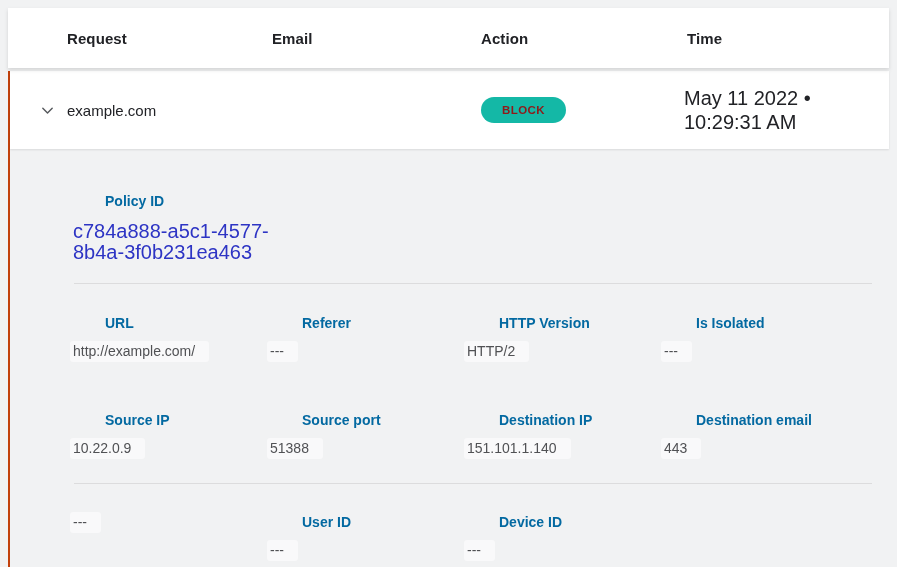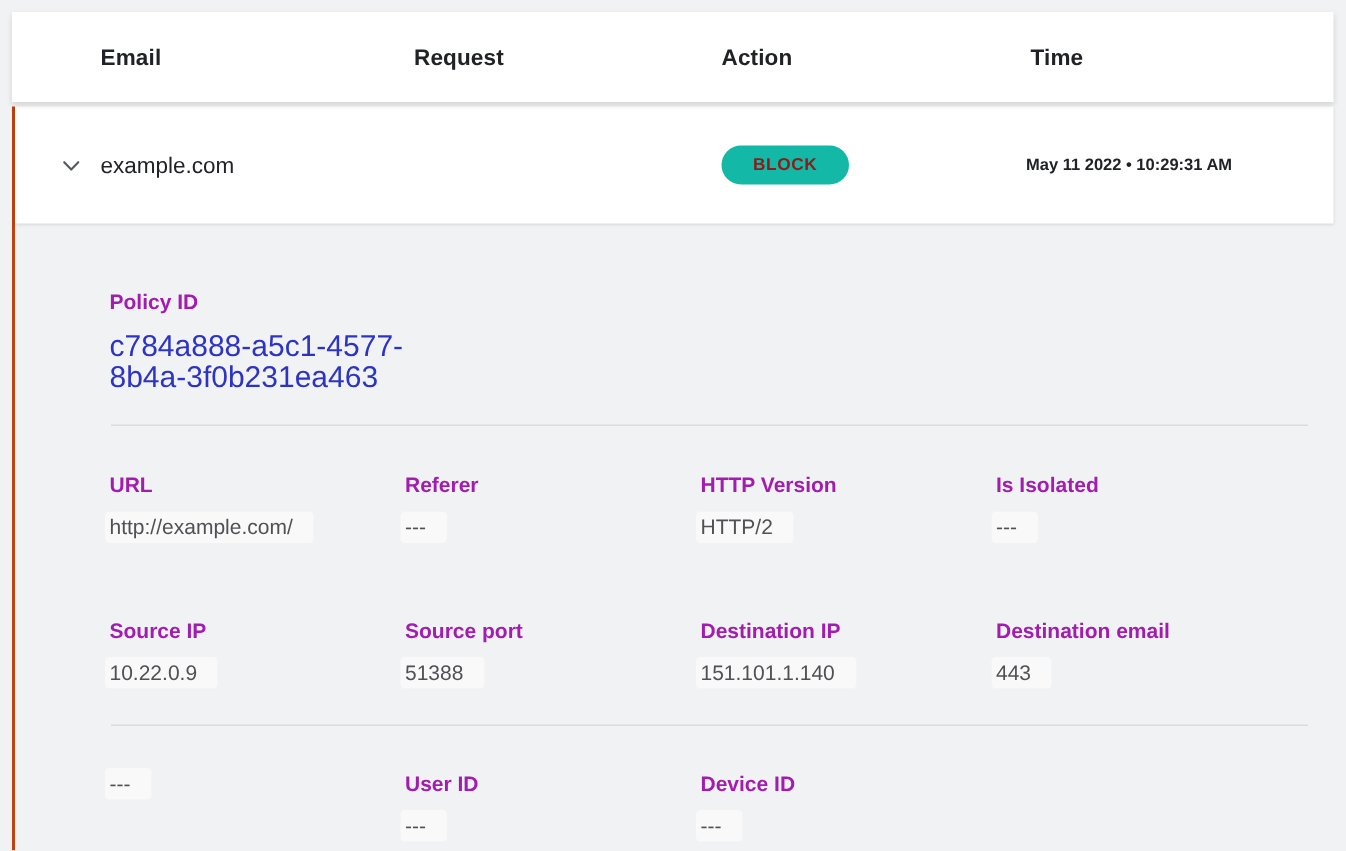--- a/index.html
+++ b/index.html
@@ -44,55 +44,55 @@
     display:flex; align-items:center; justify-content:center;
     cursor:pointer; padding:0; flex:0 0 16px;
   }
   .cell-request { margin-left:12px; width:414px; font-size:15px; color:#212226; }
   .cell-action  { width:203px; }
   .badge {
     display:inline-block; background:#14b8a6; color:#8f1a1a;
     font-size:11.5px; font-weight:700; letter-spacing:.4px;
     padding:7px 21px; border-radius:15px;
   }
-  .cell-time { width:175px; font-size:11px; line-height:24px; color:#212226;font-weight:bold; }
+  .cell-time { width:175px; font-size:20px; line-height:24px; color:#212226; }
 
   
   .details { padding-right:0; }
   .section-policy { padding:44px 16px 20px 63px; }
   .section-http   { padding:31px 16px 24px 63px; }
   .section-user   { padding:30px 16px 0 63px; }
   .divider { height:1px; background:#dcdcdd; margin:0 17px 0 64px; }
 
   .fgrid { display:grid; grid-template-columns:197px 197px 197px 197px; }
   .fgrid + .fgrid { margin-top:50px; }
   .flabel {
-    font-size:14px; font-weight:700; color:#a21caf;
-    line-height:17px; margin-bottom:11px;
+    font-size:14px; font-weight:700; color:#0369a1;
+    line-height:17px; margin-bottom:11px;margin-left:32px;
   }
   .fvalue { font-size:14px; color:#505154; line-height:17px; }
   .vpill {
     display:inline-block; background:rgba(255,255,255,0.55);
     border-radius:3px; padding:2px 14px 2px 3px; margin:-2px 0 0 -3px;
   }
   .link {
     display:block; width:200px;
     font-size:20px; line-height:21px;
     color:#2d34c4; text-decoration:none; word-wrap:break-word;
   }
 </style>
 </head>
 <body>
 
 <div class="page">
   <div class="card">
 
     <div class="thead">
+      <div class="th th-request">Request</div>
       <div class="th th-email">Email</div>
-      <div class="th th-request">Request</div>
       <div class="th th-action">Action</div>
       <div class="th th-time">Time</div>
     </div>
 
     <div class="rowwrap">
 
       <div class="row">
         <button class="chev">
           <svg width="15" height="15" viewBox="0 0 16 16">
             <path d="M3 5.5 L8 10.7 L13 5.5" stroke="#55585c" stroke-width="1.5" fill="none" stroke-linecap="round" stroke-linejoin="round"></path>

